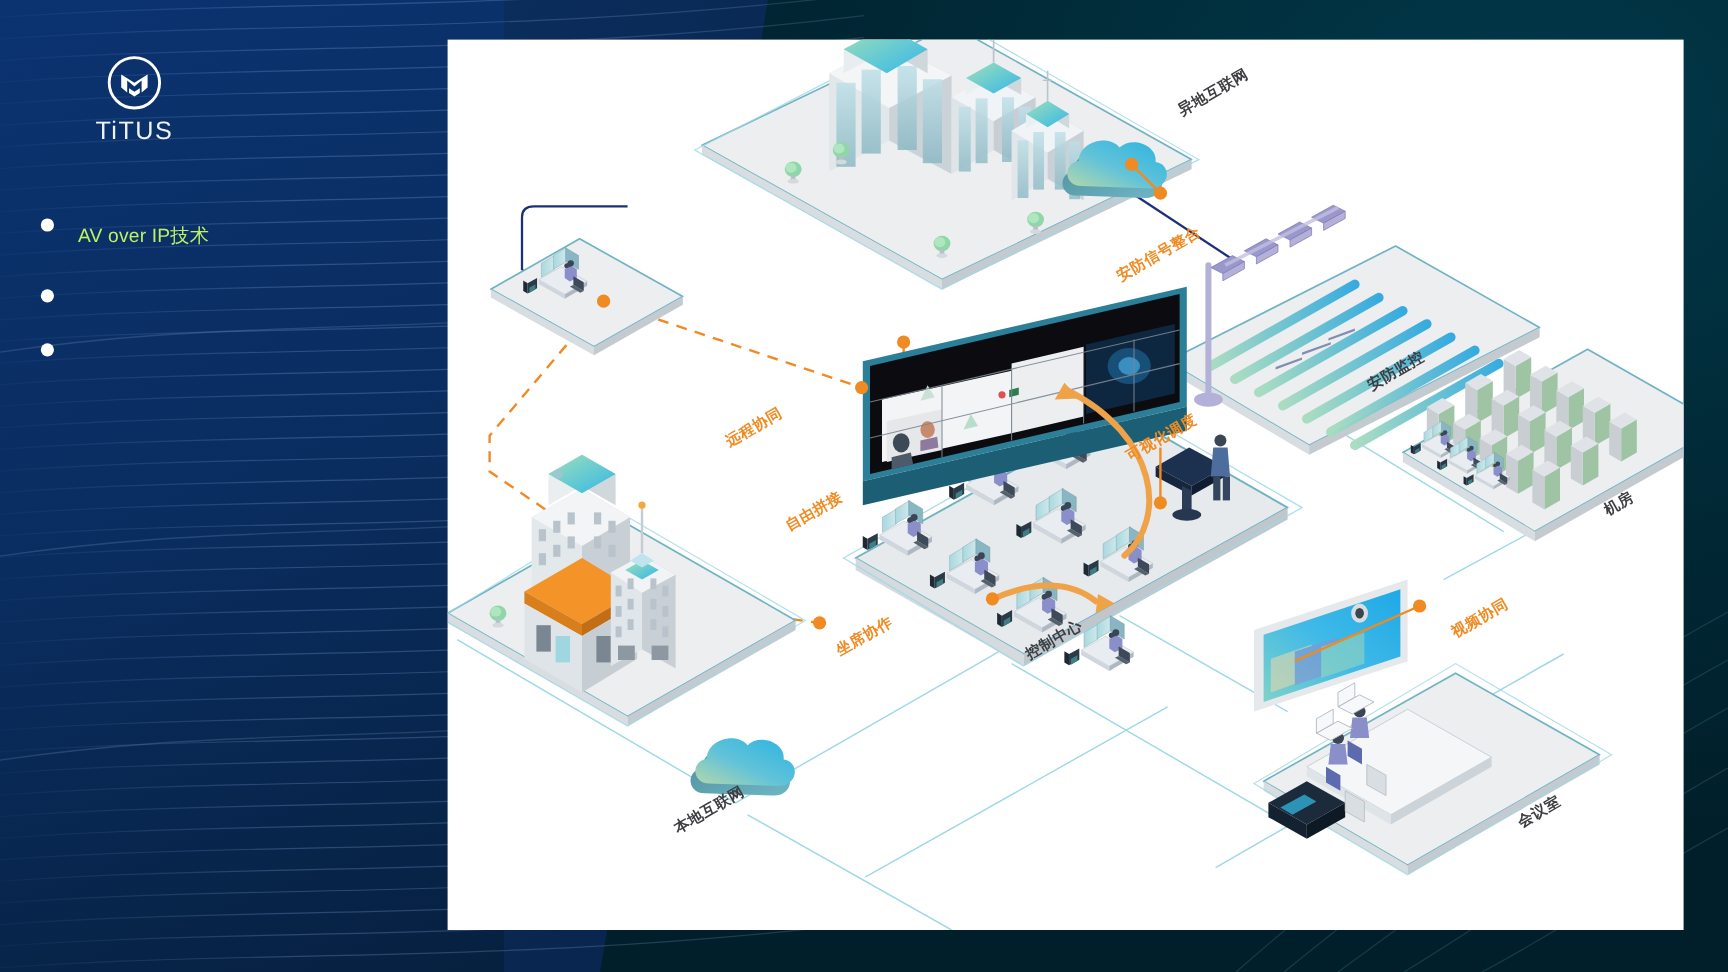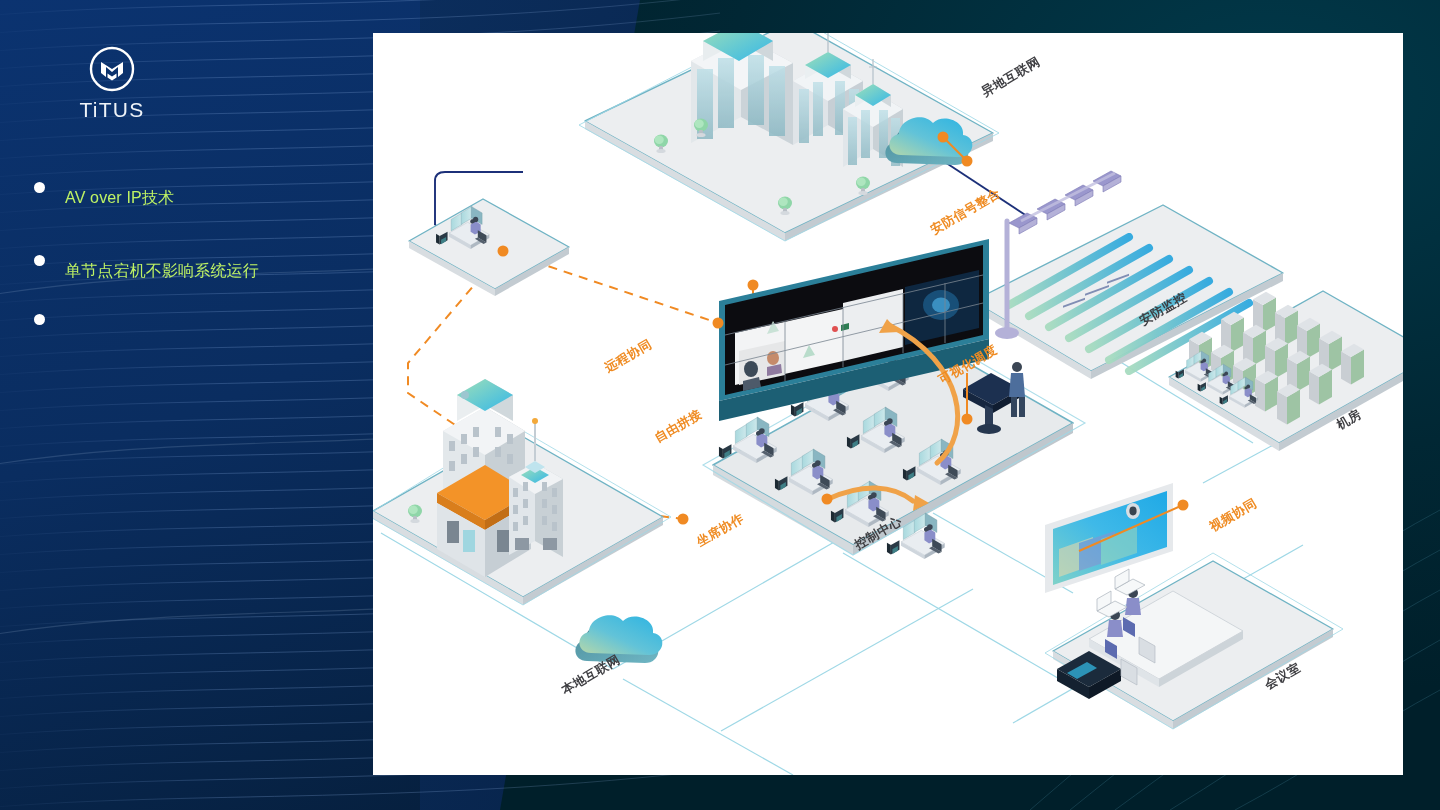--- a/index.html
+++ b/index.html
@@ -170,21 +170,20 @@
     <div class="logo-text">TiTUS</div>
   </div>
 
   <div class="bullets">
     <div class="bullet-row">
       <span class="bullet-dot"></span>
       <span class="bullet-label">AV over IP技术</span>
     </div>
     <div class="bullet-row">
       <span class="bullet-dot"></span>
-      <span class="bullet-label">单节点宕机不影响系统运行</span>
     </div>
     <div class="bullet-row">
       <span class="bullet-dot"></span>
     </div>
   </div>
 </div>
 
 <div id="diagram-panel">
 
   <svg id="diagram-svg" width="1030" height="742" viewBox="0 0 1030 742">

